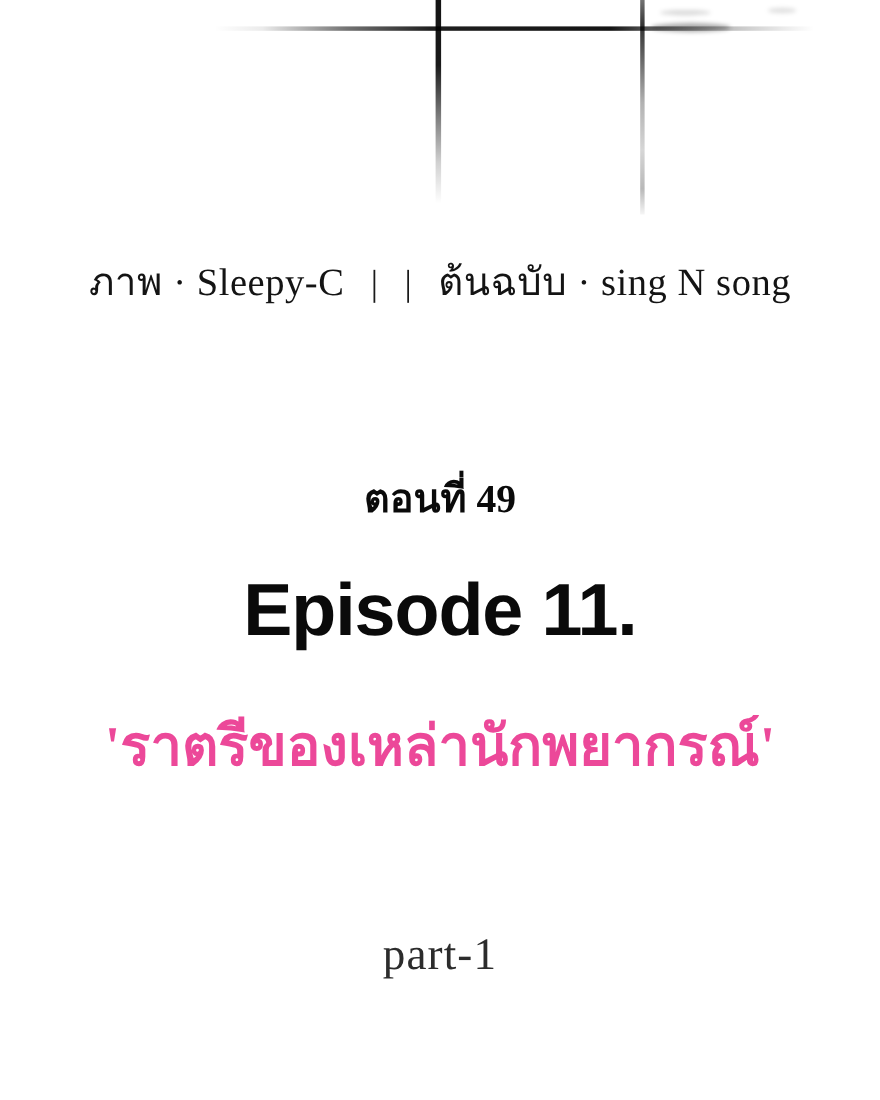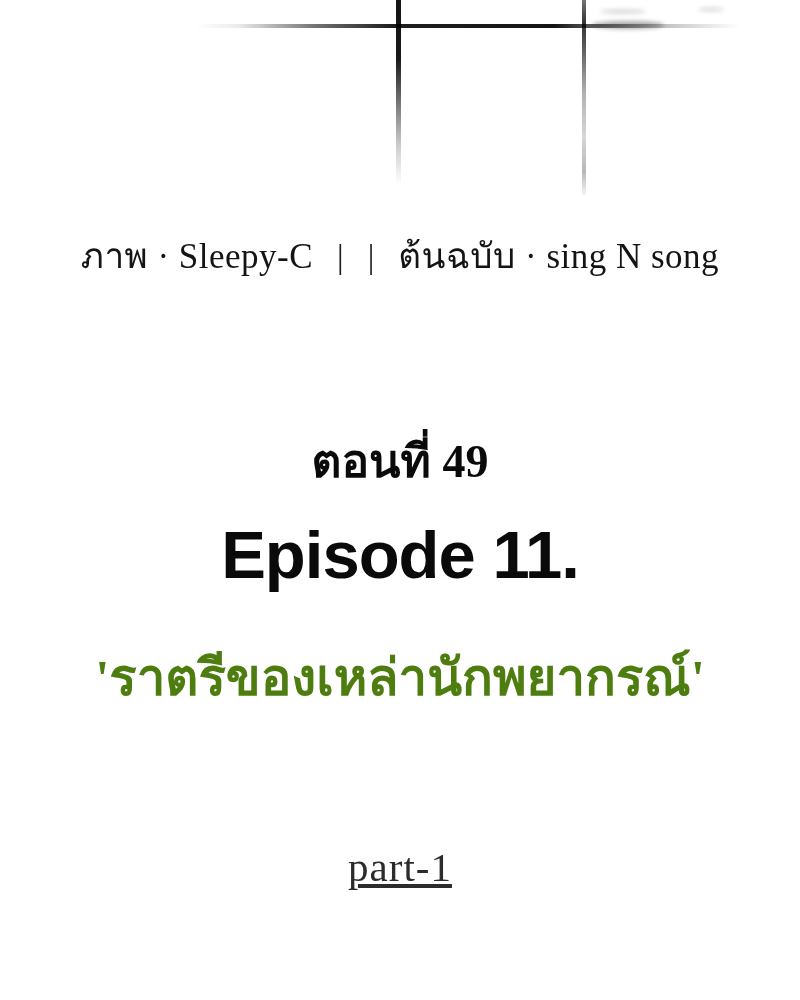--- a/index.html
+++ b/index.html
@@ -86,46 +86,45 @@
     display: flex;
     justify-content: center;
     align-items: baseline;
     gap: 24px;
   }
   .credits .seg { letter-spacing: 0.5px; }
   .credits .sep { font-size: 33px; color: #1a1a1a; }
 
   .chapter {
     top: 424px;
-    font-size: 46px;
+    font-size: 36px;
     font-weight: 700;
     color: #0a0a0a;
   }
   .episode {
     top: 516px;
     font-family: "Liberation Sans", "DejaVu Sans", sans-serif;
     font-size: 67px;
     font-weight: 800;
     letter-spacing: -1px;
     color: #0a0a0a;
     text-align: center;
   }
   .subtitle {
     top: 636px;
     font-size: 51px;
     font-weight: 700;
-    color: #4d7c0f;
+    color: #ec4899;
   }
   .part {
     top: 843px;
     font-size: 41px;
     font-weight: 400;
     color: #2c2c2c;
     letter-spacing: 1px;
-    text-decoration: underline;
   }
 </style>
 </head>
 <body>
 
 <div class="page">
 
   <div>
     <div class="h-line"></div>
     <div class="v-line left"></div>

